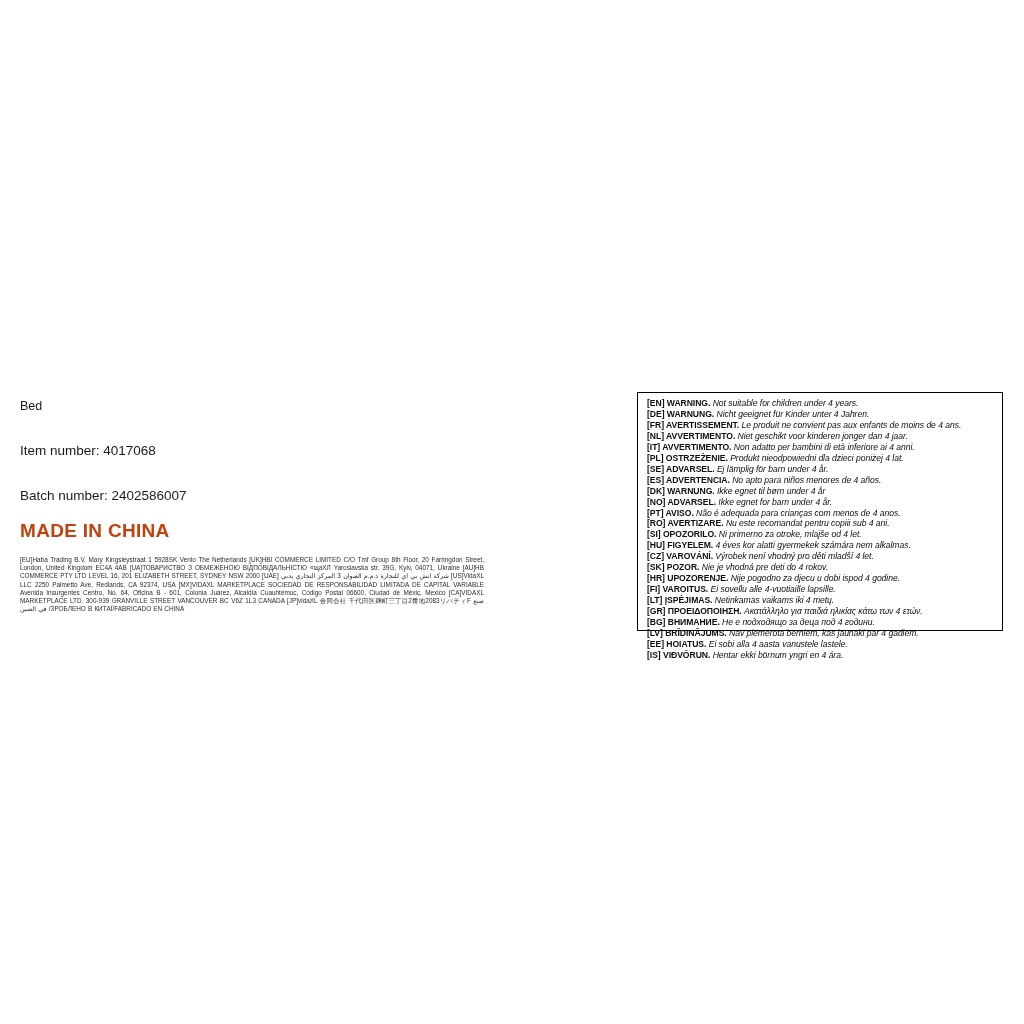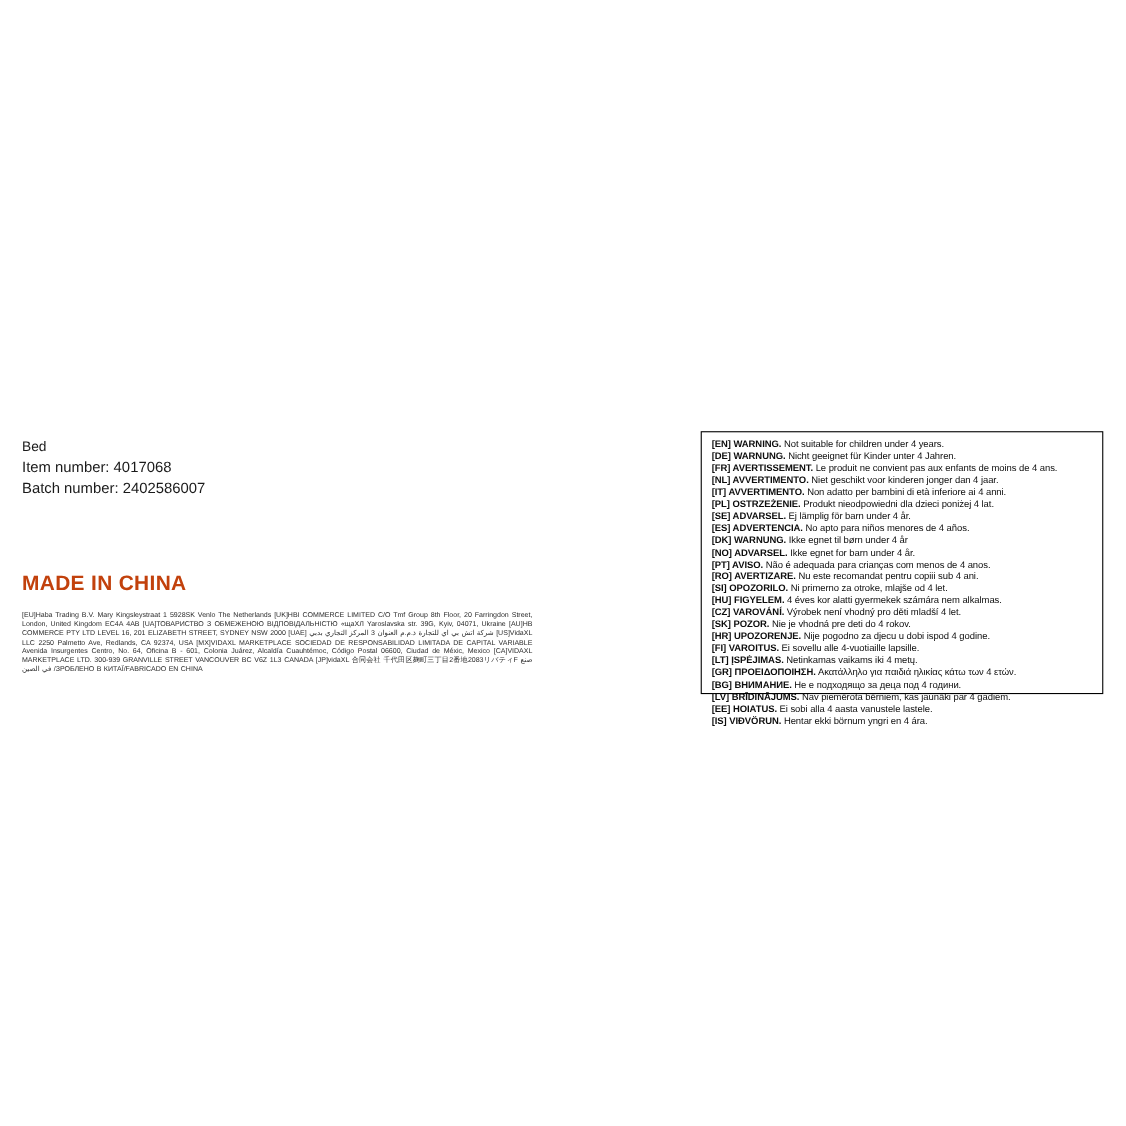--- a/index.html
+++ b/index.html
@@ -25,20 +25,21 @@
   }
   #product-name {
     font-size: 12.5px;
     line-height: 17px;
     color: #1a1a1a;
   }
   .id-line {
     font-size: 13.5px;
     line-height: 19px;
     color: #1a1a1a;
+    margin-top: 26px;
   }
   #made-in-china {
     position: absolute;
     left: 20px;
     top: 520px;
     font-size: 19px;
     font-weight: bold;
     letter-spacing: 0.3px;
     color: #c2410c;
   }
@@ -74,20 +75,21 @@
     line-height: 10.95px;
     color: #0d0d0d;
     white-space: nowrap;
     letter-spacing: -0.05px;
   }
   .warn-row .lead {
     font-weight: bold;
   }
   .warn-row .body {
     font-weight: normal;
+    font-style: italic;
   }
 </style>
 </head>
 <body>
 
 <div id="product-block">
   <div id="product-name">Bed</div>
   <div class="id-line">Item number: 4017068</div>
   <div class="id-line">Batch number: 2402586007</div>
 </div>

